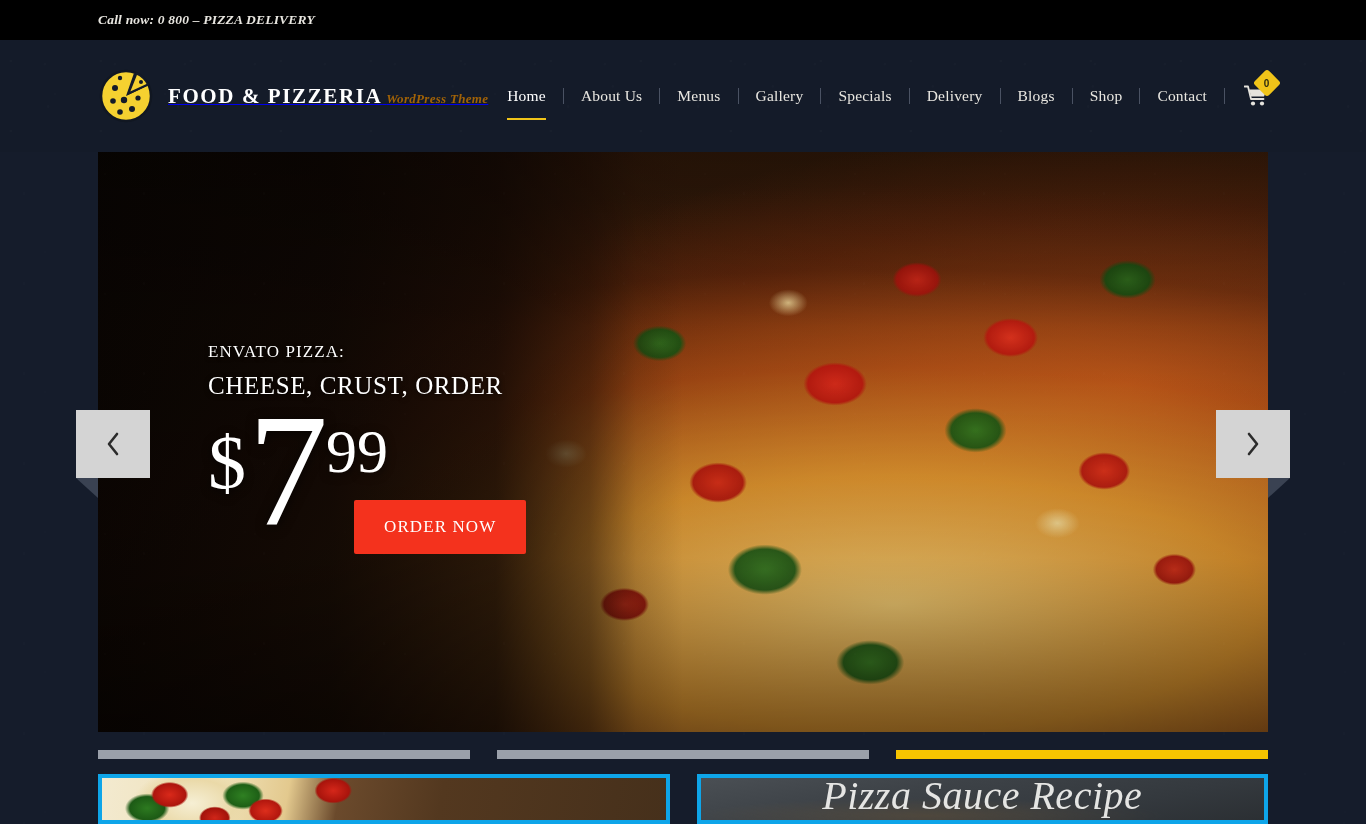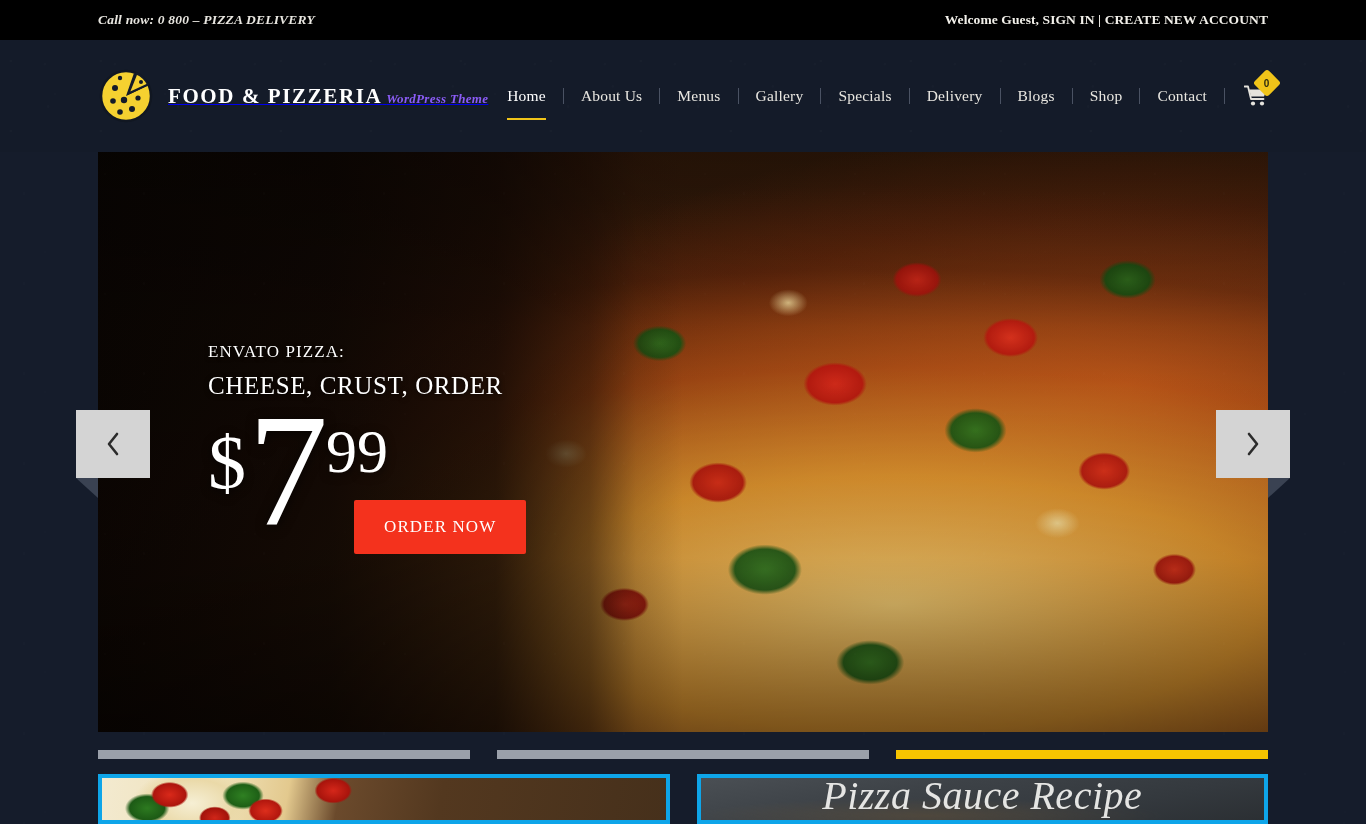--- a/index.html
+++ b/index.html
@@ -79,21 +79,21 @@
   .logo-text { line-height: 1; }
   .logo-title {
     color: #ffffff;
     font-size: 21px;
     font-weight: bold;
     letter-spacing: 1.6px;
     font-family: "Liberation Serif", serif;
     text-align: center;
   }
   .logo-sub {
-    color: #8b5cf6;
+    color: #a16207;
     font-size: 13px;
     font-style: italic;
     font-weight: bold;
     letter-spacing: 0.3px;
     margin-top: 5px;
   }
 
   .nav {
     margin-left: auto;
     display: flex;
@@ -407,26 +407,20 @@
     background-size: 120px 90px, 150px 120px, 100px 140px;
   }
 </style>
 </head>
 <body>
 
 <div class="page-texture"></div>
 
 <div class="topbar">
   <div class="topbar-left">Call now: 0 800 – PIZZA DELIVERY</div>
-  <div class="topbar-right">
-    <span class="tb-txt">Welcome Guest, </span>
-    <a href="#">SIGN IN</a>
-    <span class="tb-txt"> | </span>
-    <a href="#">CREATE NEW ACCOUNT</a>
-  </div>
 </div>
 
 <div class="header">
 
   <a class="logo-wrap" href="#">
     <svg class="logo-mark" viewBox="0 0 56 56">
       <circle cx="28" cy="28" r="25" fill="#f5d130"></circle>
       <circle cx="28" cy="28" r="25" fill="none" stroke="#111722" stroke-width="2.5"></circle>
       <path d="M28 28 L49 18 A23 23 0 0 0 36 5 Z" fill="#141b29"></path>
       <path d="M30.5 25.5 L50 16.5 A23 23 0 0 0 38.5 5.5 Z" fill="#f5d130" stroke="#141b29" stroke-width="2"></path>

